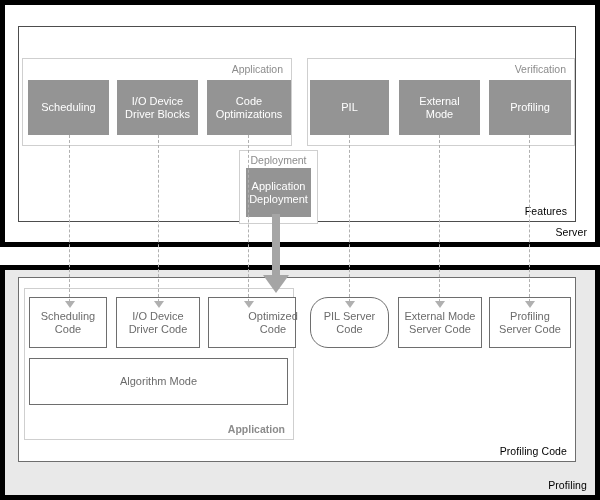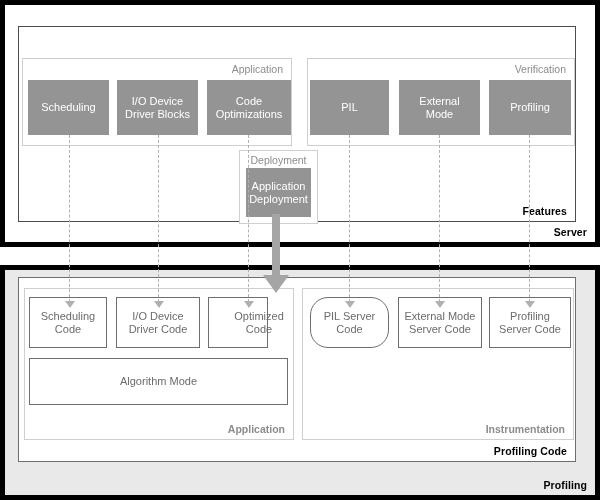--- a/index.html
+++ b/index.html
@@ -8,21 +8,21 @@
     background:#ffffff;
     font-family:"Liberation Sans", sans-serif;
     overflow:hidden;
   }
   #root{position:relative;width:600px;height:500px;}
 
   
   .abs{position:absolute;box-sizing:border-box;}
   .corner-label{
     position:absolute;right:8px;bottom:4px;
-    font-size:10.5px;font-weight:bold;color:#000;
+    font-size:10.5px;font-weight:normal;color:#000;
     letter-spacing:.1px;white-space:nowrap;
   }
   .panel-label{
     position:absolute;right:8px;top:4px;
     font-size:10.5px;color:#8c8c8c;white-space:nowrap;
   }
   .panel-label-bottom{
     position:absolute;right:8px;bottom:4px;
     font-size:10.5px;font-weight:bold;color:#8c8c8c;white-space:nowrap;
   }
@@ -83,21 +83,21 @@
 
   
   .wbox{
     background:#ffffff;border:1px solid #6e6e6e;
     color:#6b6b6b;
     display:flex;align-items:center;justify-content:center;
     text-align:center;font-size:11px;line-height:13px;padding:0 2px;
   }
   #cb-sched{left:29px;top:297px;width:78px;height:51px;}
   #cb-io   {left:116px;top:297px;width:84px;height:51px;}
-  #cb-opt  {left:208px;top:297px;width:60px;height:51px;padding-left:44px;}
+  #cb-opt  {left:208px;top:297px;width:88px;height:51px;padding-left:44px;}
   #cb-alg  {left:29px;top:358px;width:259px;height:47px;}
   #cb-pil  {left:310px;top:297px;width:79px;height:51px;border-radius:18px;}
   #cb-ext  {left:398px;top:297px;width:84px;height:51px;}
   #cb-prof {left:489px;top:297px;width:82px;height:51px;}
 
   
   .dash{
     position:absolute;width:0;border-left:1.5px dashed #b0b0b0;
   }
   
@@ -158,23 +158,20 @@
   </div>
 
   <div class="abs" id="gencode-panel">
     <span class="corner-label">Profiling Code</span>
   </div>
 
   <div class="abs subpanel" id="app2-panel">
     <span class="panel-label-bottom">Application</span>
   </div>
 
-  <div class="abs subpanel" id="inst-panel">
-    <span class="panel-label-bottom">Instrumentation</span>
-  </div>
 
   <div class="abs wbox" id="cb-sched">Scheduling<br>Code</div>
   <div class="abs wbox" id="cb-io">I/O Device<br>Driver Code</div>
   <div class="abs wbox" id="cb-opt">Optimized<br>Code</div>
   <div class="abs wbox" id="cb-alg">Algorithm Mode</div>
 
   <div class="abs wbox" id="cb-pil">PIL Server<br>Code</div>
   <div class="abs wbox" id="cb-ext">External Mode<br>Server Code</div>
   <div class="abs wbox" id="cb-prof">Profiling<br>Server Code</div>
 

